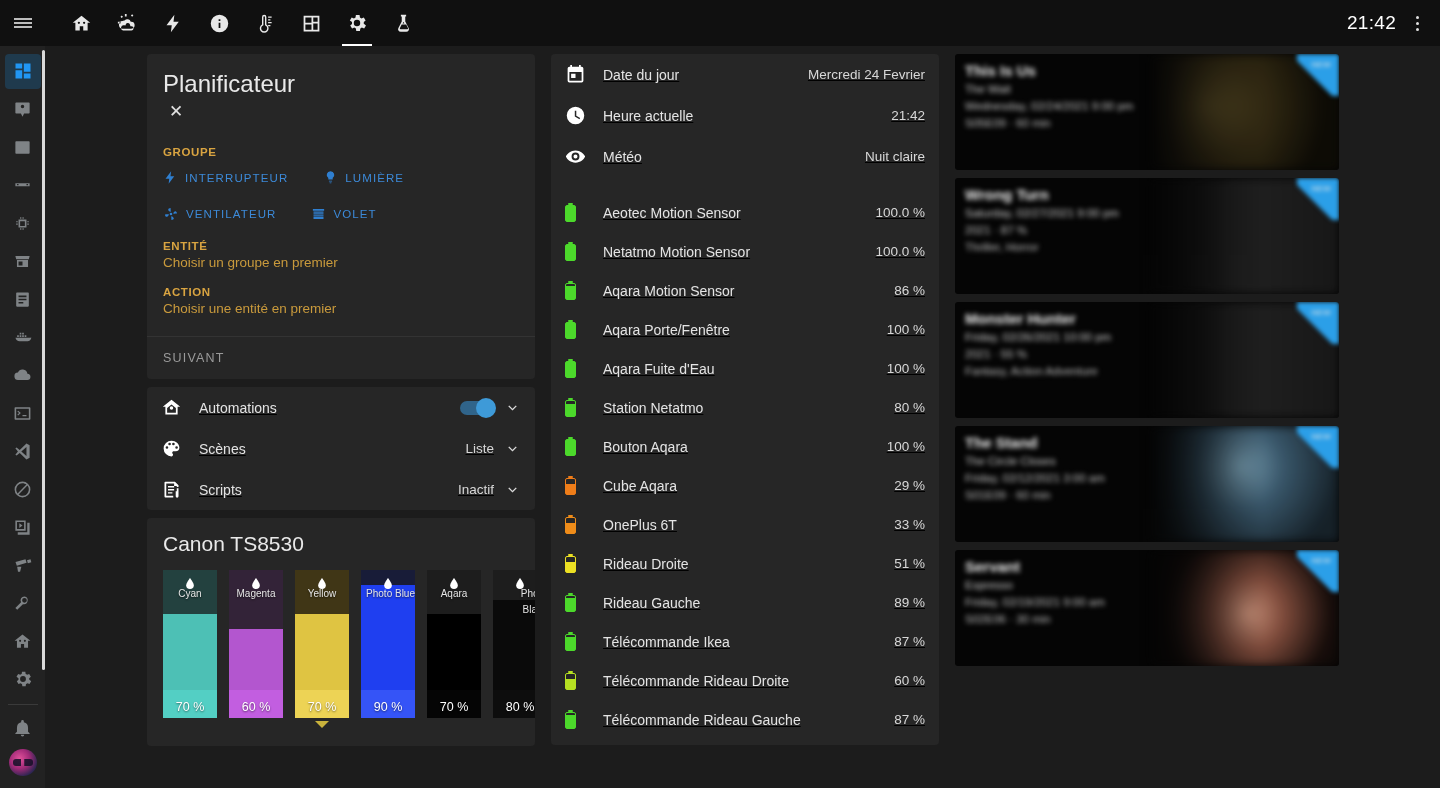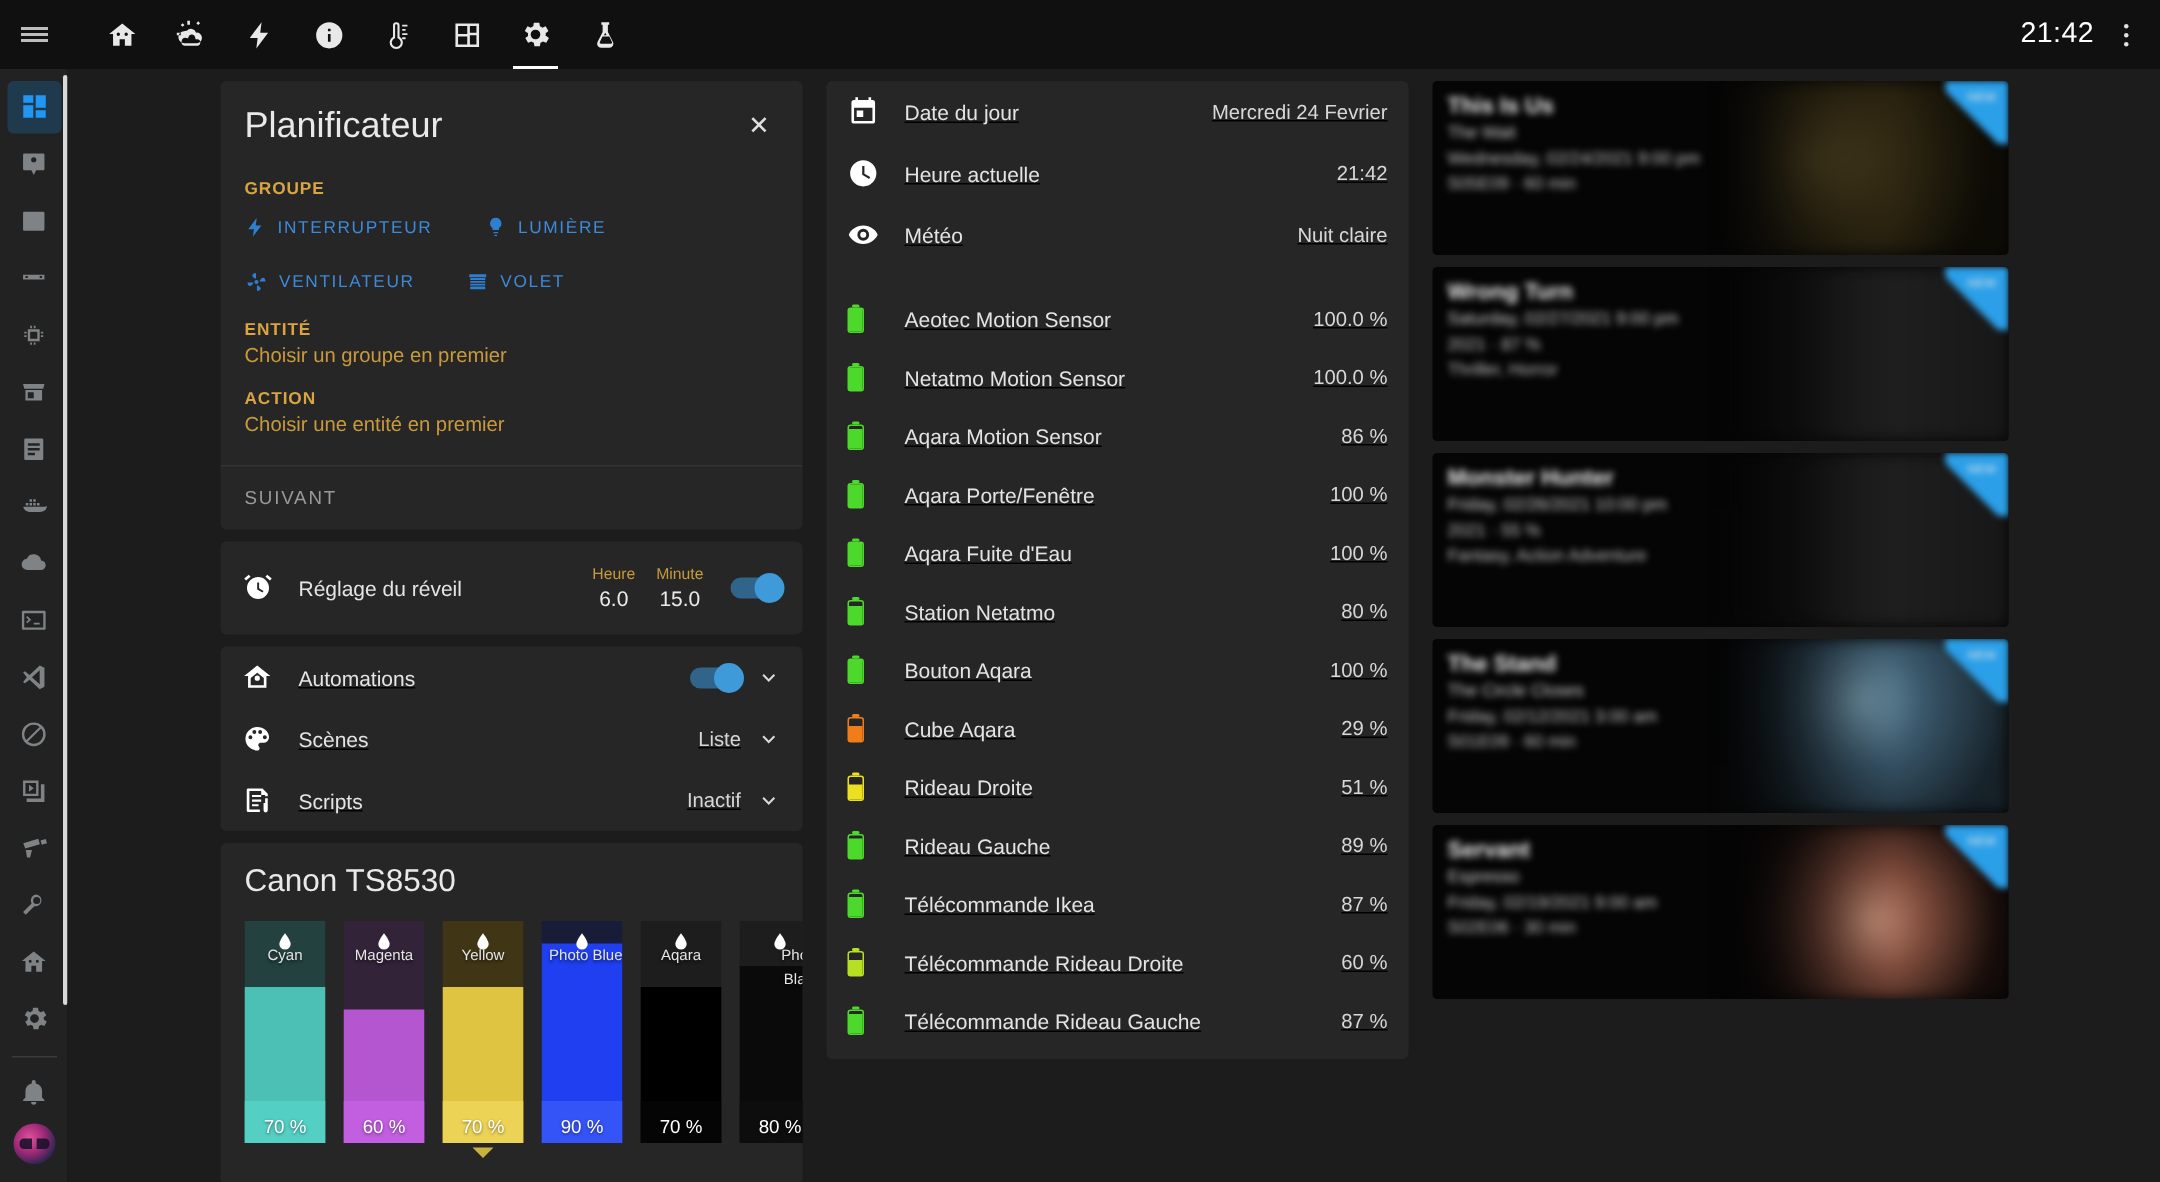--- a/index.html
+++ b/index.html
@@ -84,20 +84,21 @@
     background: #262626;
     border-radius: 4px;
     margin-bottom: 8px;
     overflow: hidden;
   }
 
   
   #scheduler-head {
     display: flex; align-items: flex-start; justify-content: space-between;
     padding: 16px 16px 0 16px;
+    flex-direction: column;
   }
   #scheduler-title { color: #e9e9e9; font-size: 24px; font-weight: 400; }
   #scheduler-close {
     width: 26px; height: 26px; display:flex; align-items:center; justify-content:center;
     color: #e0e0e0; font-size: 17px; line-height: 1; cursor: pointer;
   }
   .field-label {
     color: #d9a441; font-size: 11.5px; letter-spacing: .6px; font-weight: 700;
     padding: 0 16px; margin-top: 16px;
   }
@@ -419,41 +420,20 @@
 
       <div class="field-label">ENTITÉ</div>
       <div class="field-value">Choisir un groupe en premier</div>
 
       <div class="field-label">ACTION</div>
       <div class="field-value">Choisir une entité en premier</div>
 
       <div id="scheduler-next">SUIVANT</div>
     </div>
 
-    <div class="card">
-      <div id="alarm-card">
-        <div class="row-icon">
-          <svg width="22" height="22" viewBox="0 0 24 24">
-              <path d="M12 4a8 8 0 1 0 0 16 8 8 0 0 0 0-16zm.8 4v4.2l3.2 1.9-.7 1.2-3.9-2.3V8h1.4zM5.3 2.3 2 5l1.3 1.5L6.6 3.8 5.3 2.3zm13.4 0-1.3 1.5L20.7 6.5 22 5l-3.3-2.7z"></path>
-            </svg>
-        </div>
-        <div id="alarm-name">Réglage du réveil</div>
-        <div class="numfield">
-          <div class="nf-label">Heure</div>
-          <div class="nf-value">6.0</div>
-        </div>
-        <div class="numfield">
-          <div class="nf-label">Minute</div>
-          <div class="nf-value">15.0</div>
-        </div>
-        <div class="toggle">
-            <div class="knob"></div>
-          </div>
-      </div>
-    </div>
 
     <div class="card">
       <div class="erow">
         <div class="row-icon">
           <svg width="21" height="21" viewBox="0 0 24 24">
               <path d="M12 3 2 11h3v9h14v-9h3L12 3zm0 5.5 5 4V18H7v-5.5l5-4zm0 2.2a2 2 0 1 0 0 4 2 2 0 0 0 0-4z"></path>
             </svg>
         </div>
         <div class="row-name">Automations</div>
         <div class="toggle">
@@ -693,20 +673,31 @@
                 <div class="shell" style="border-color:#ef7d19"></div>
                 <div class="lvl" style="height:10px;background:#ef7d19"></div>
               </div>
             </div>
             <div class="row-name">Cube Aqara</div>
             <div class="row-state">29 %</div>
           </div>
           <div class="erow">
             <div class="row-icon">
               <div class="batt">
+                <div class="cap" style="background:#ef8c19"></div>
+                <div class="shell" style="border-color:#ef8c19"></div>
+                <div class="lvl" style="height:10px;background:#ef8c19"></div>
+              </div>
+            </div>
+            <div class="row-name">OnePlus 6T</div>
+            <div class="row-state">33 %</div>
+          </div>
+          <div class="erow">
+            <div class="row-icon">
+              <div class="batt">
                 <div class="cap" style="background:#ece023"></div>
                 <div class="shell" style="border-color:#ece023"></div>
                 <div class="lvl" style="height:10px;background:#ece023"></div>
               </div>
             </div>
             <div class="row-name">Rideau Droite</div>
             <div class="row-state">51 %</div>
           </div>
           <div class="erow">
             <div class="row-icon">

